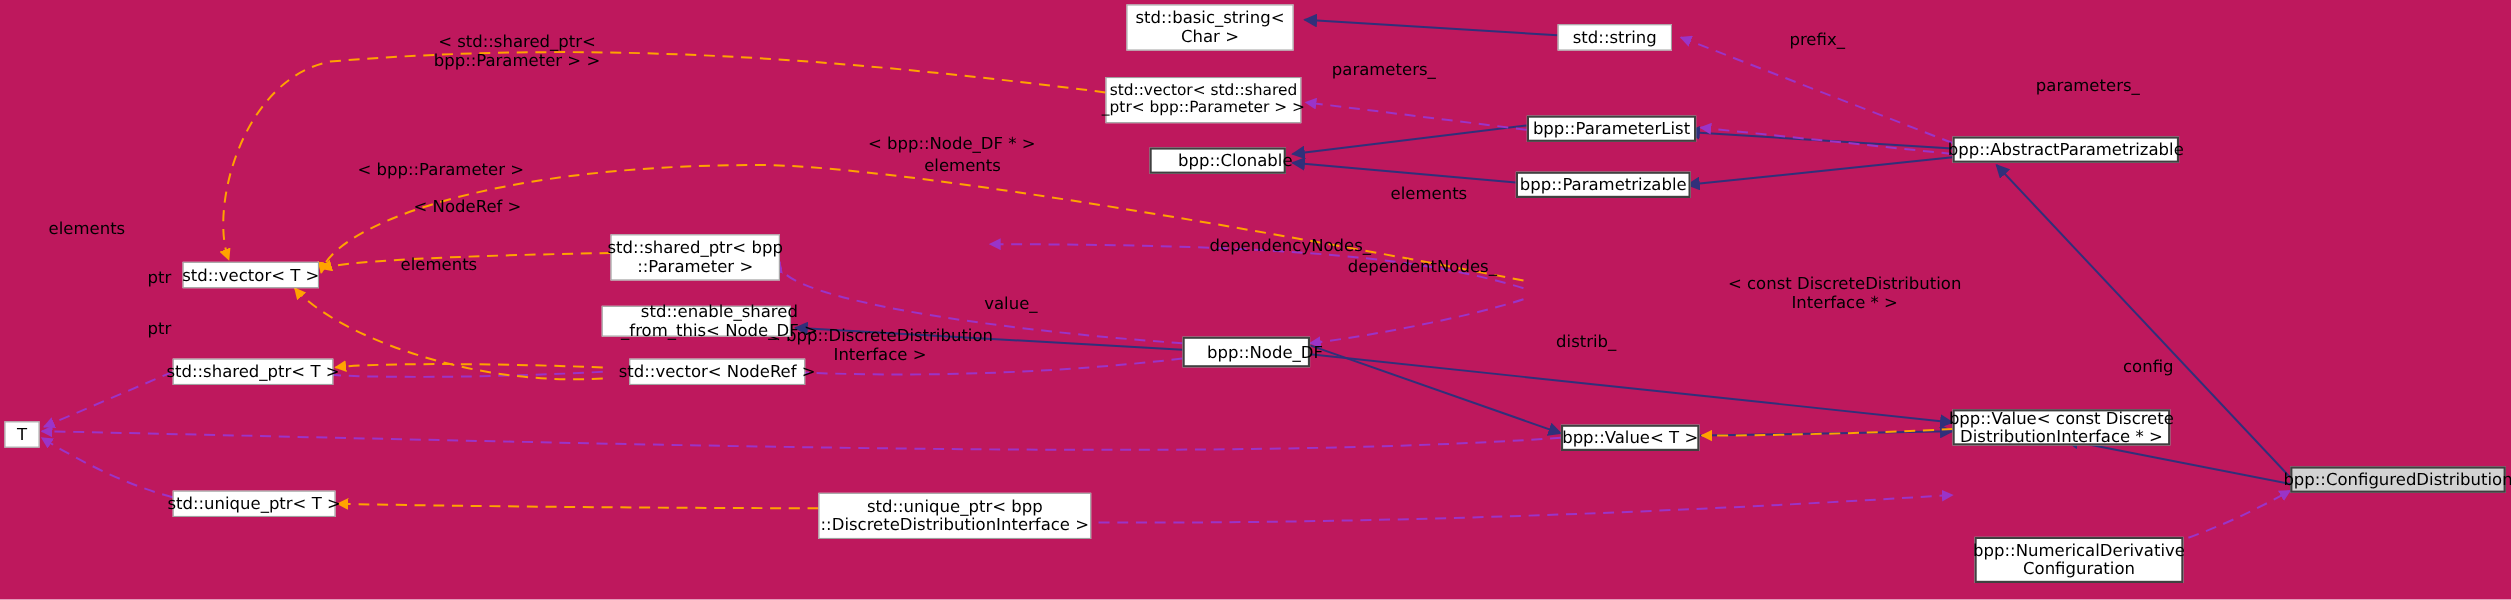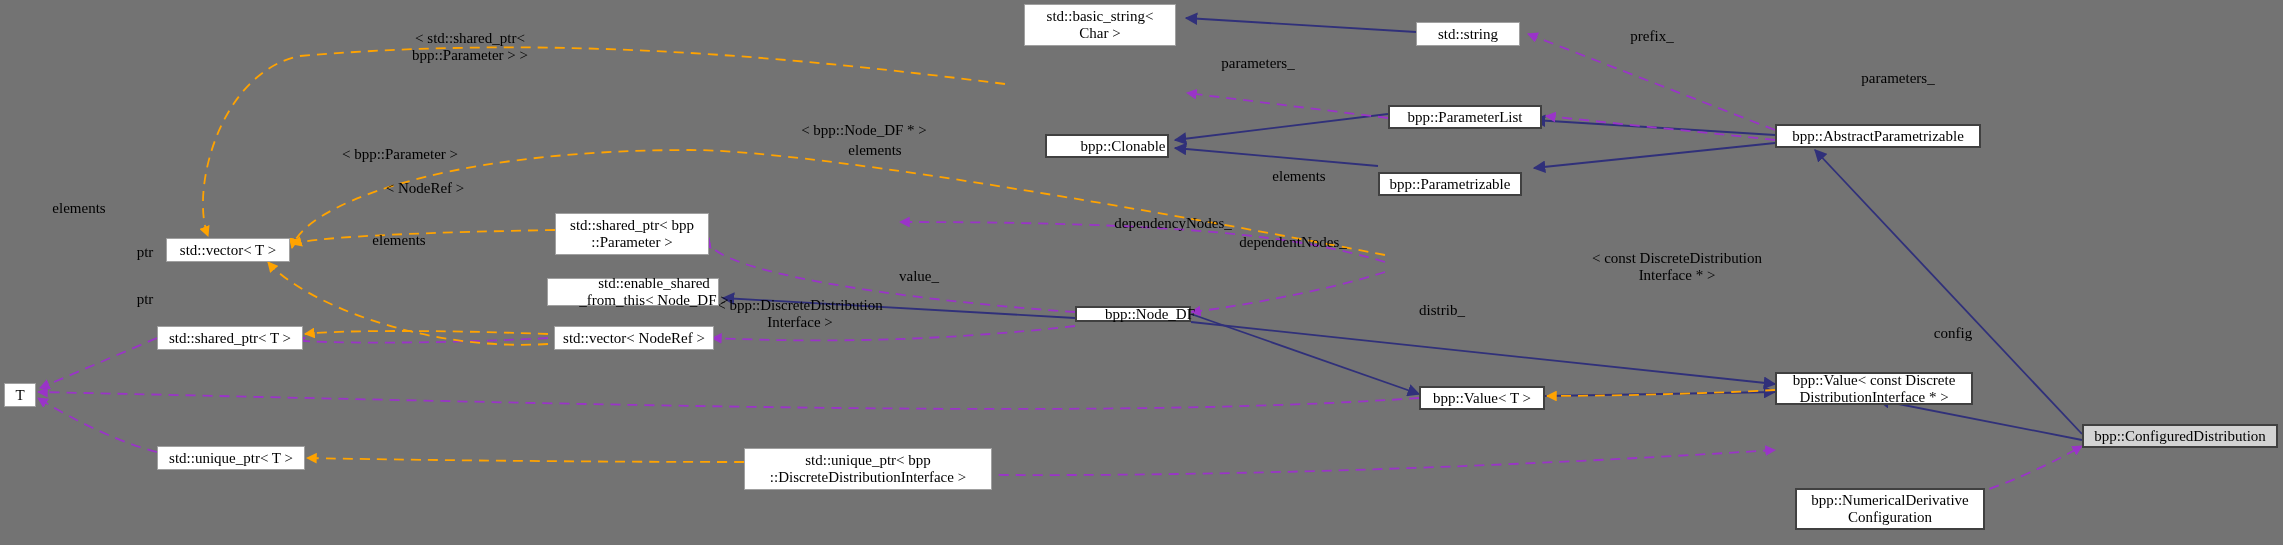--- a/index.html
+++ b/index.html
@@ -1,23 +1,22 @@
 <!DOCTYPE html>
 <html><head>
 <meta charset="utf-8">
 <style>
   html,body{margin:0;padding:0;background:#ffffff;}
   body{font-family:"DejaVu Sans","Liberation Sans",sans-serif;}
   #diagram{
     position:relative;
     width:2283px;
     height:545px;
-    background:#737373;
+    background:#be185d;
     overflow:hidden;
-    font-family:Liberation Serif, serif;
   }
   #edges{position:absolute;left:0;top:0;width:2283px;height:545px;}
   .node{
     position:absolute;
     box-sizing:border-box;
     background:#ffffff;
     border:1px solid #a0a0a0;
     color:#000000;
     font-size:15px;
     line-height:1.12;
@@ -103,43 +102,45 @@
       <path d="M 1775 390 C 1700 394 1600 396 1547 396"></path>
       <path d="M 744 462 C 600 462 400 460 307 458"></path>
     </g>
   </svg>
 
   <div class="node" style="left:1024px;top:4px;width:152px;height:42px;">std::basic_string&lt;
 Char &gt;</div>
 
   <div class="node" style="left:1416px;top:22px;width:104px;height:24px;">std::string</div>
 
+  <div class="node" style="left:1005px;top:70px;width:178px;height:42px;font-size:14px;">std::vector&lt; std::shared
+_ptr&lt; bpp::Parameter &gt; &gt;</div>
 
   <div class="node bold" style="left:1388px;top:105px;width:154px;height:24px;text-align:center;">bpp::ParameterList</div>
 
   <div class="node bold" style="left:1045px;top:134px;width:124px;height:24px;padding-left:38px;">bpp::Clonable</div>
 
   <div class="node bold" style="left:1775px;top:124px;width:206px;height:24px;">bpp::AbstractParametrizable</div>
 
-  <div class="node bold" style="left:1378px;top:156px;width:144px;height:24px;margin-top:16px;">bpp::Parametrizable</div>
+  <div class="node bold" style="left:1378px;top:156px;width:159px;height:24px;">bpp::Parametrizable</div>
 
   <div class="node" style="left:166px;top:238px;width:124px;height:24px;">std::vector&lt; T &gt;</div>
 
   <div class="node" style="left:555px;top:213px;width:154px;height:42px;">std::shared_ptr&lt; bpp
 ::Parameter &gt;</div>
 
 
   <div class="node" style="left:547px;top:278px;width:172px;height:28px;padding-left:48px;">std::enable_shared
 _from_this&lt; Node_DF &gt;</div>
 
-  <div class="node bold" style="left:1075px;top:306px;width:116px;height:16px;padding-left:40px;">bpp::Node_DF</div>
+  <div class="node bold" style="left:1075px;top:306px;width:116px;height:28px;padding-left:40px;">bpp::Node_DF</div>
 
   <div class="node" style="left:157px;top:326px;width:146px;height:24px;">std::shared_ptr&lt; T &gt;</div>
 
-  <div class="node" style="left:554px;top:326px;width:160px;height:24px;">std::vector&lt; NodeRef &gt;</div>
+  <div class="node" style="left:572px;top:326px;width:160px;height:24px;">std::vector&lt; NodeRef &gt;</div>
 
   <div class="node" style="left:4px;top:383px;width:32px;height:24px;">T</div>
 
   <div class="node bold" style="left:1419px;top:386px;width:126px;height:24px;">bpp::Value&lt; T &gt;</div>
 
   <div class="node bold" style="left:1775px;top:372px;width:198px;height:33px;">bpp::Value&lt; const Discrete
 DistributionInterface * &gt;</div>
 
   <div class="node current" style="left:2082px;top:424px;width:196px;height:24px;">bpp::ConfiguredDistribution</div>
 

